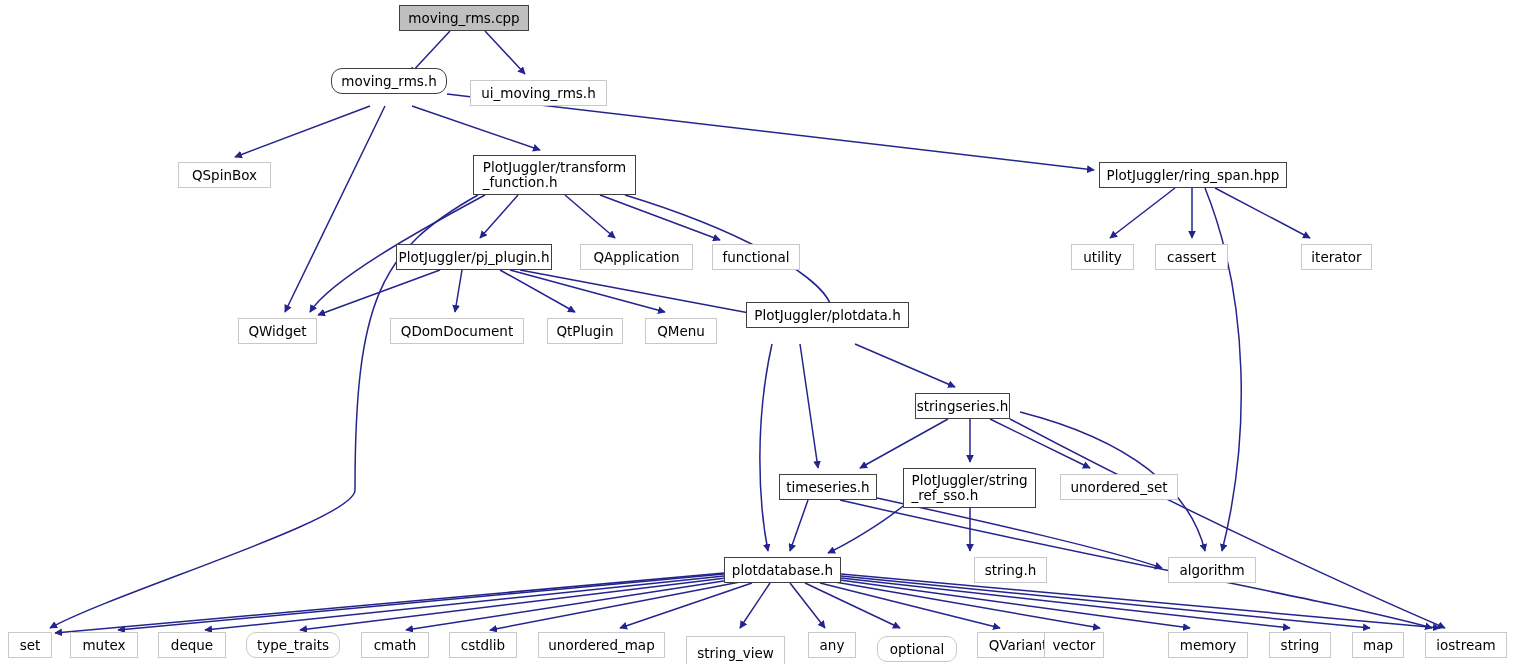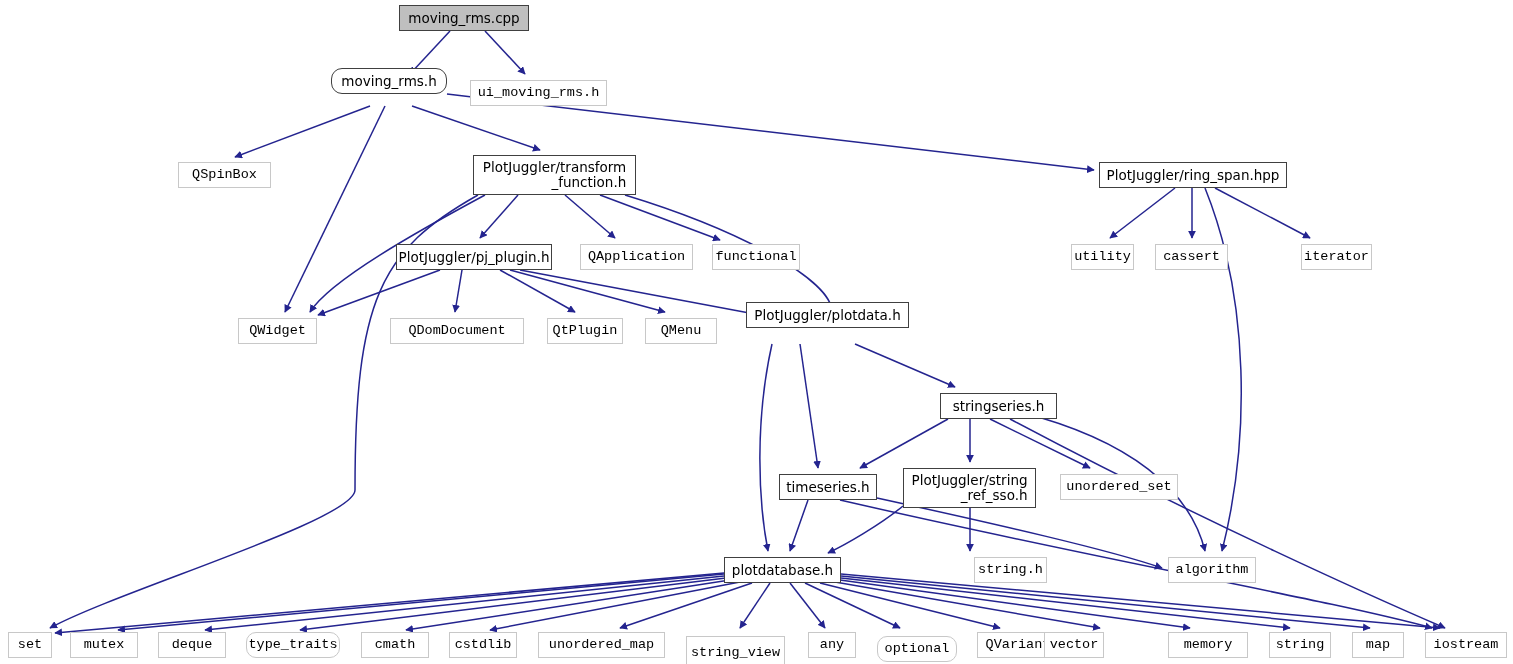--- a/index.html
+++ b/index.html
@@ -1,22 +1,22 @@
 <!DOCTYPE html>
 <html><head>
 <meta charset="utf-8">
 <style>
   html,body{margin:0;padding:0;background:#ffffff;}
   #canvas{position:relative;width:1513px;height:664px;background:#ffffff;
           font-family:"DejaVu Sans","Liberation Sans",sans-serif;overflow:hidden;}
   svg#edges{position:absolute;left:0;top:0;width:1513px;height:664px;}
   .node{position:absolute;box-sizing:border-box;display:flex;align-items:center;
-        justify-content:center;text-align:right;line-height:1.08;
+        justify-content:center;text-align:left;line-height:1.08;
         color:#000000;font-size:13.5px;white-space:pre;}
-  .node.plain{border:1px solid #c8c8c8;background:#ffffff;font-family:Liberation Mono, monospace;}
+  .node.plain{border:1px solid #c8c8c8;background:#ffffff;}
   .node.strong{border:1.6px solid #404040;background:#ffffff;}
   .node.current{border:1.6px solid #404040;background:#bfbfbf;}
 </style>
 </head>
 <body>
 
 <div id="canvas">
   <svg id="edges" viewBox="0 0 1513 664">
     <defs>
       <marker id="arrow" viewBox="0 0 10 10" refX="9" refY="5" markerWidth="5.2" markerHeight="5.2" orient="auto-start-reverse">
@@ -88,21 +88,21 @@
       <div class="node plain" style="left: 580px; top: 244px; width: 113px; height: 26px;">QApplication</div>
       <div class="node plain" style="left: 712px; top: 244px; width: 88px; height: 26px;">functional</div>
       <div class="node plain" style="left: 1071px; top: 244px; width: 63px; height: 26px;">utility</div>
       <div class="node plain" style="left: 1155px; top: 244px; width: 73px; height: 26px;">cassert</div>
       <div class="node plain" style="left: 1301px; top: 244px; width: 71px; height: 26px;">iterator</div>
       <div class="node plain" style="left: 238px; top: 318px; width: 79px; height: 26px;">QWidget</div>
       <div class="node plain" style="left: 390px; top: 318px; width: 134px; height: 26px;">QDomDocument</div>
       <div class="node plain" style="left: 547px; top: 318px; width: 76px; height: 26px;">QtPlugin</div>
       <div class="node plain" style="left: 645px; top: 318px; width: 72px; height: 26px;">QMenu</div>
       <div class="node strong" style="left: 746px; top: 302px; width: 163px; height: 26px;">PlotJuggler/plotdata.h</div>
-      <div class="node strong" style="left: 915px; top: 393px; width: 117px; height: 26px; margin-left: 25px;">stringseries.h</div>
+      <div class="node strong" style="left: 915px; top: 393px; width: 95px; height: 26px;">stringseries.h</div>
       <div class="node strong" style="left: 779px; top: 474px; width: 98px; height: 26px;">timeseries.h</div>
       <div class="node strong" style="left: 903px; top: 468px; width: 133px; height: 40px;">PlotJuggler/string
 _ref_sso.h</div>
       <div class="node plain" style="left: 1060px; top: 474px; width: 118px; height: 26px;">unordered_set</div>
       <div class="node strong" style="left: 724px; top: 557px; width: 117px; height: 26px;">plotdatabase.h</div>
       <div class="node plain" style="left: 934px; top: 557px; width: 73px; height: 26px; margin-left: 40px;">string.h</div>
       <div class="node plain" style="left: 1168px; top: 557px; width: 88px; height: 26px;">algorithm</div>
       <div class="node plain" style="left: 8px; top: 632px; width: 44px; height: 26px;">set</div>
       <div class="node plain" style="left: 70px; top: 632px; width: 68px; height: 26px;">mutex</div>
       <div class="node plain" style="left: 158px; top: 632px; width: 68px; height: 26px;">deque</div>

